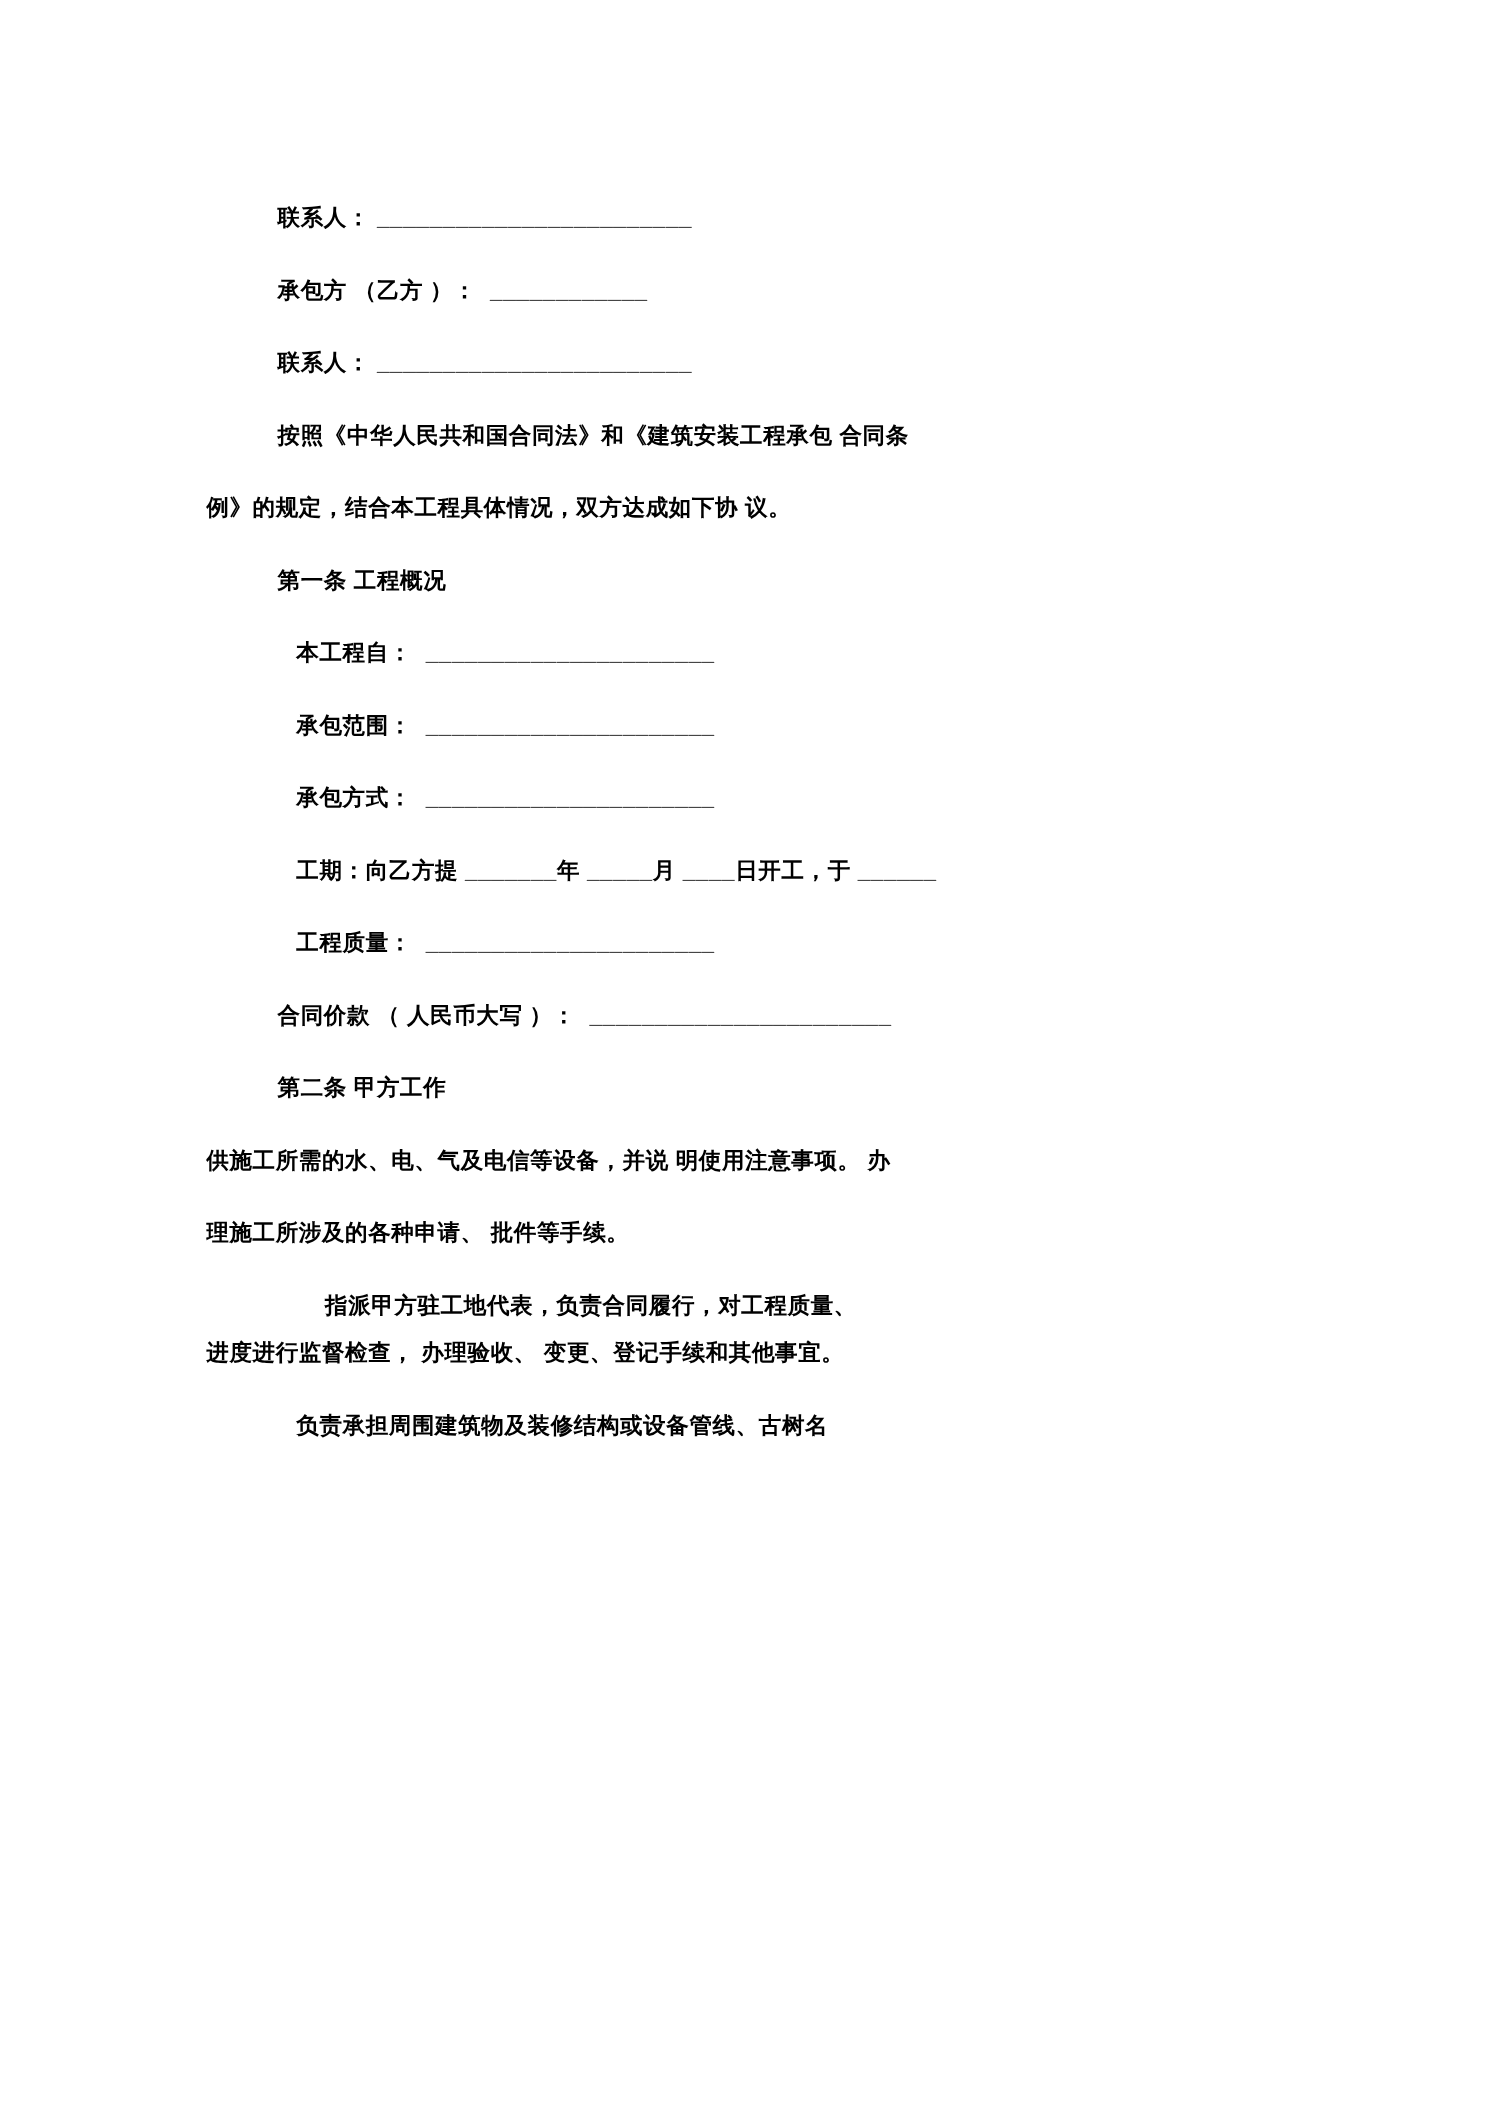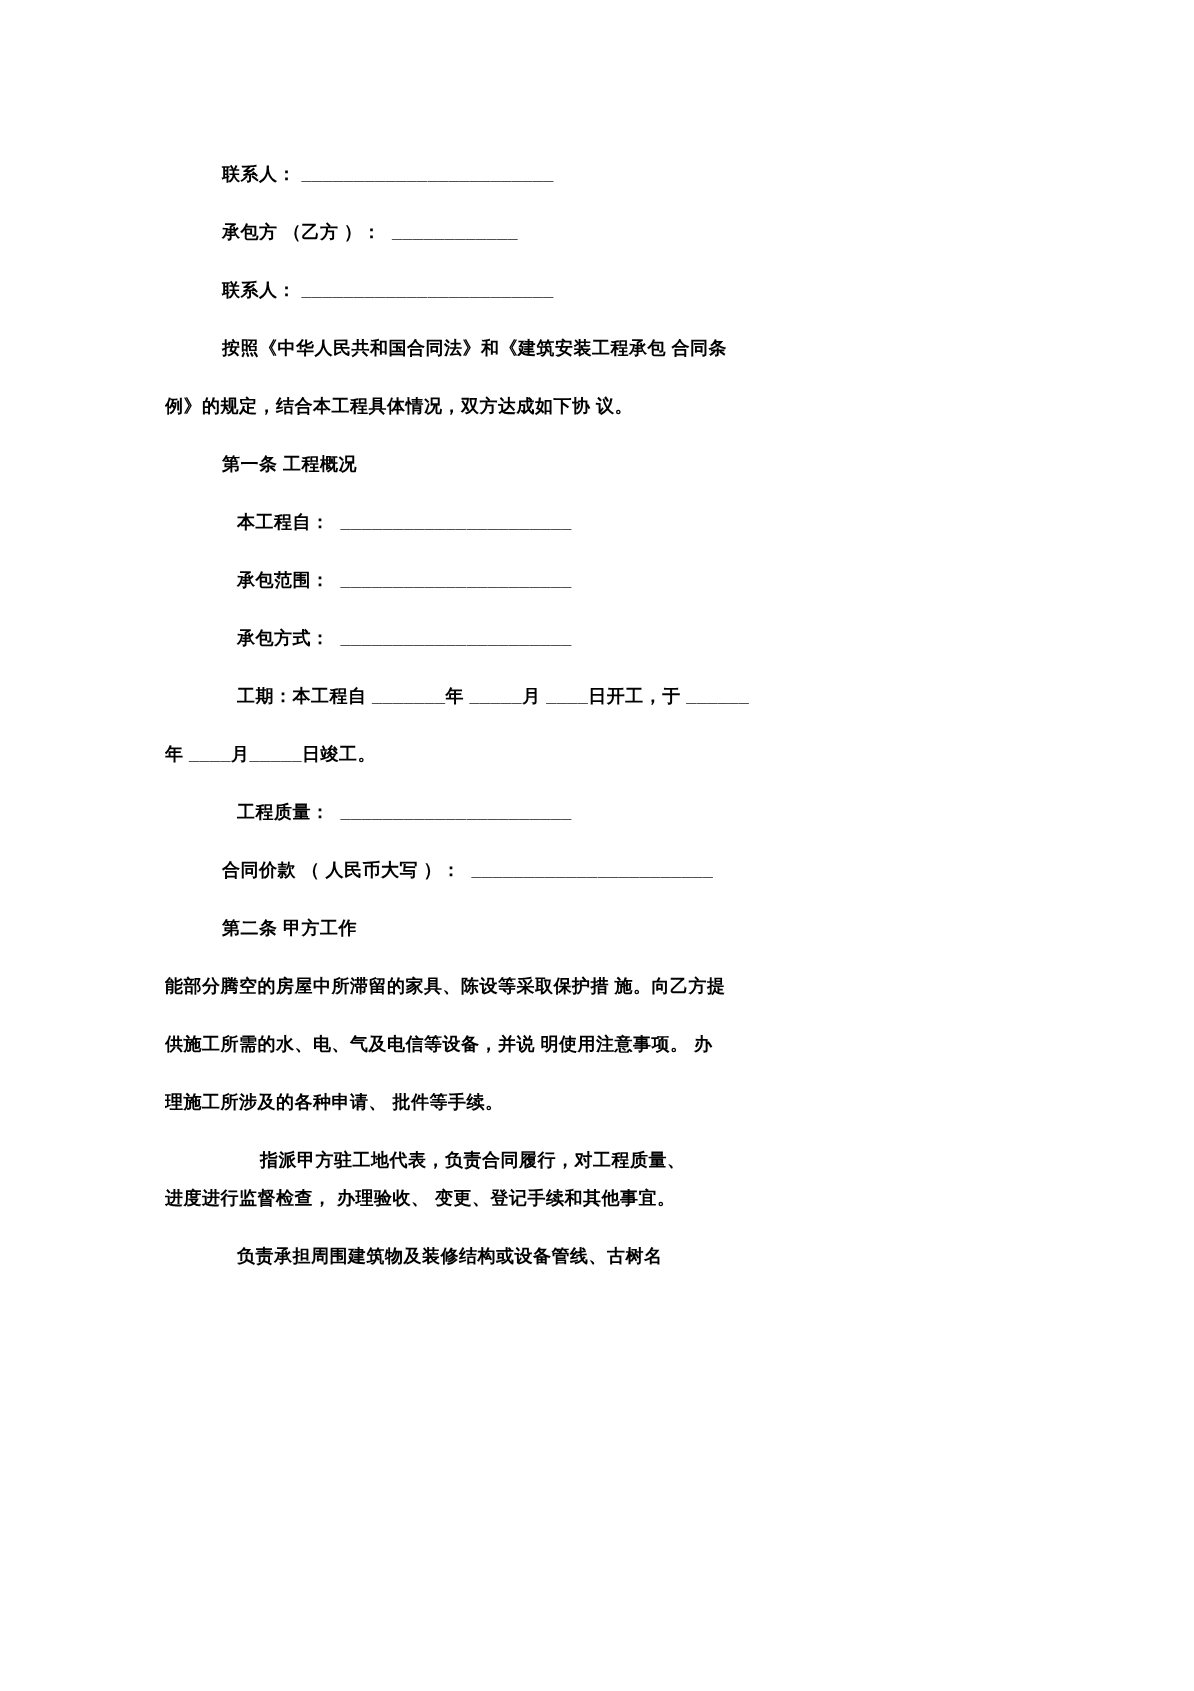--- a/index.html
+++ b/index.html
@@ -42,25 +42,23 @@
   <div class="body" id="doc-body">
       <div class="line indent-1">联系人： ________________________</div>
       <div class="line indent-1">承包方 （乙方 ）：  ____________</div>
       <div class="line indent-1">联系人： ________________________</div>
       <div class="line indent-1">按照《中华人民共和国合同法》和《建筑安装工程承包 合同条</div>
       <div class="line indent-0">例》的规定，结合本工程具体情况，双方达成如下协 议。</div>
       <div class="line indent-1">第一条 工程概况</div>
       <div class="line indent-2">本工程自：  ______________________</div>
       <div class="line indent-2">承包范围：  ______________________</div>
       <div class="line indent-2">承包方式：  ______________________</div>
-      <div class="line indent-2">工期：本工程自 _______年 _____月 ____日开工，于 ______</div>
-      <div class="line indent-0">年 ____月_____日竣工。</div>
+      <div class="line indent-2">工期：向乙方提 _______年 _____月 ____日开工，于 ______</div>
       <div class="line indent-2">工程质量：  ______________________</div>
       <div class="line indent-1">合同价款 （ 人民币大写 ）：  _______________________</div>
       <div class="line indent-1">第二条 甲方工作</div>
-      <div class="line indent-0">能部分腾空的房屋中所滞留的家具、陈设等采取保护措 施。向乙方提</div>
       <div class="line indent-0">供施工所需的水、电、气及电信等设备，并说 明使用注意事项。 办</div>
       <div class="line indent-0">理施工所涉及的各种申请、 批件等手续。</div>
       <div class="line indent-3">指派甲方驻工地代表，负责合同履行，对工程质量、</div>
       <div class="line indent-0 tight">进度进行监督检查， 办理验收、 变更、登记手续和其他事宜。</div>
       <div class="line indent-2">负责承担周围建筑物及装修结构或设备管线、古树名</div>
     </div>
 </div>
 
 </body></html>

